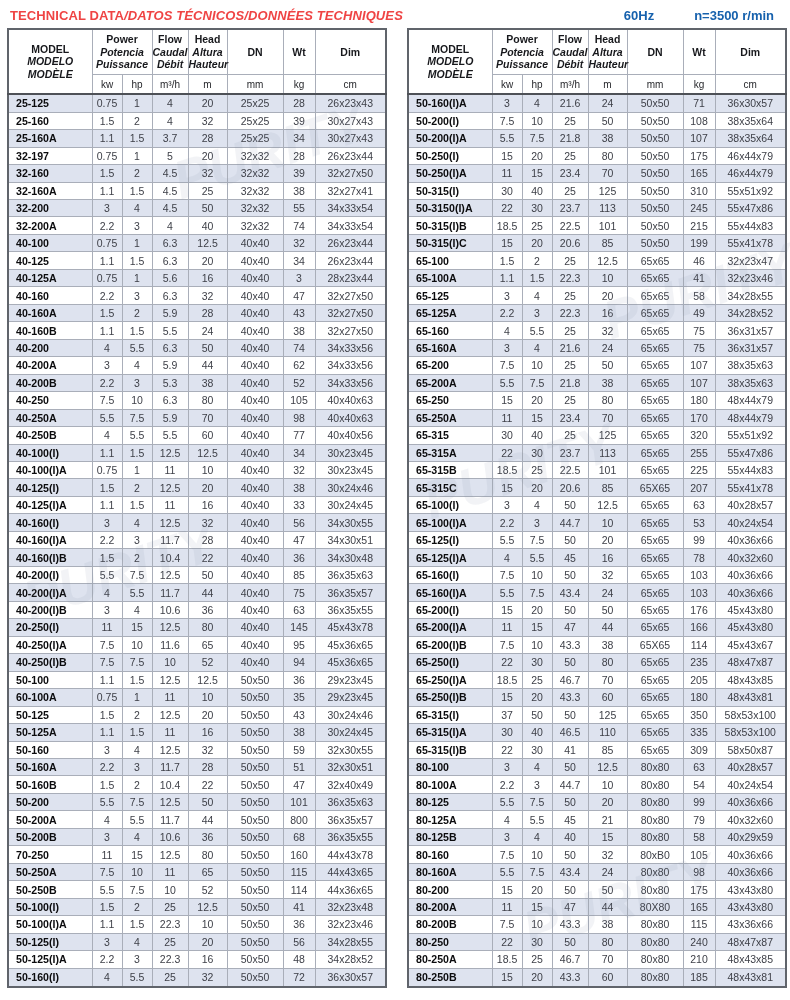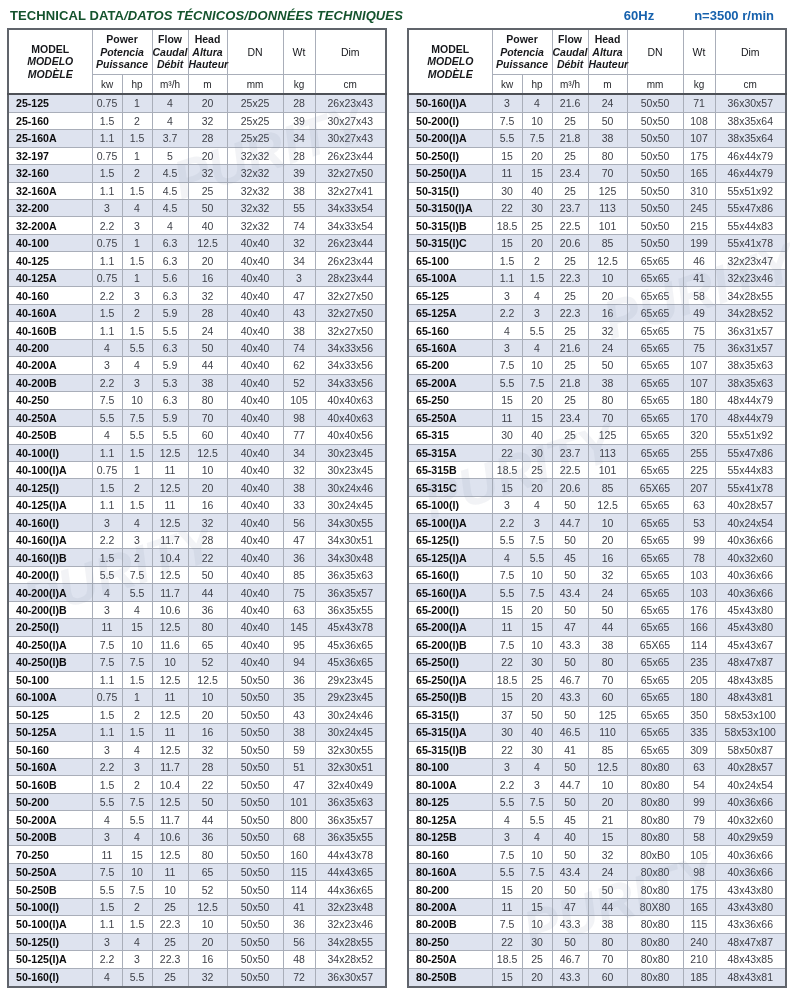--- a/index.html
+++ b/index.html
@@ -2,35 +2,35 @@
 <html><head>
 <meta charset="utf-8">
 <style>
   html,body{margin:0;padding:0}
   body{
     width:790px;height:1000px;background:#ffffff;position:relative;overflow:hidden;
     font-family:"Liberation Sans","DejaVu Sans",sans-serif;
     -webkit-font-smoothing:antialiased;
   }
   .topbar{display:flex;justify-content:space-between;align-items:baseline;padding:8px 16px 0 10px}
-  .title{color:#14532d;font-size:13px;font-weight:bold;letter-spacing:.1px;white-space:nowrap}
+  .title{color:#ef4444;font-size:13px;font-weight:bold;letter-spacing:.1px;white-space:nowrap}
   .t-rest{font-style:italic}
   .specs{color:#1661ad;font-size:13px;font-weight:bold;display:flex;gap:40px;white-space:nowrap}
   .tables{display:flex;gap:20px;padding:0 7px;margin-top:5px;position:relative;z-index:1}
   table{
     border-collapse:collapse;table-layout:fixed;width:378px;height:960px;
     border:2px solid #60646b;background:#fff;
   }
   th,td{border:1px solid #a9aeb9}
   thead{border-bottom:2px solid #4e5157}
   thead .lbl-row th{height:40px;font-size:10.5px;line-height:1.2;color:#17181c;vertical-align:middle;text-align:center;padding:2px 0;background:#fff}
   thead .unit-row th{height:16px;font-size:10px;font-weight:normal;color:#26272b;text-align:center;background:#fff}
   .l1{display:block;font-weight:bold}
   .l2{display:block;font-weight:bold;font-style:italic}
-  .single{font-weight:normal}
+  .single{font-weight:bold}
   tbody td{font-size:10.5px;color:#3e4048;text-align:center;padding:0 1px;white-space:nowrap;overflow:hidden}
   tbody td:first-child{text-align:left;padding-left:7px;font-weight:bold;color:#0b0b0d;font-size:10.6px}
   tbody tr:nth-child(odd){background:#dee3ef}
   .watermark{
     position:absolute;color:#7d88a0;opacity:.09;font-weight:bold;font-style:italic;
     font-size:54px;transform:rotate(-18deg);pointer-events:none;white-space:nowrap;z-index:2
   }
   .wm1{left:170px;top:120px}
   .wm2{left:20px;top:540px}
   .wm3{left:420px;top:440px}

